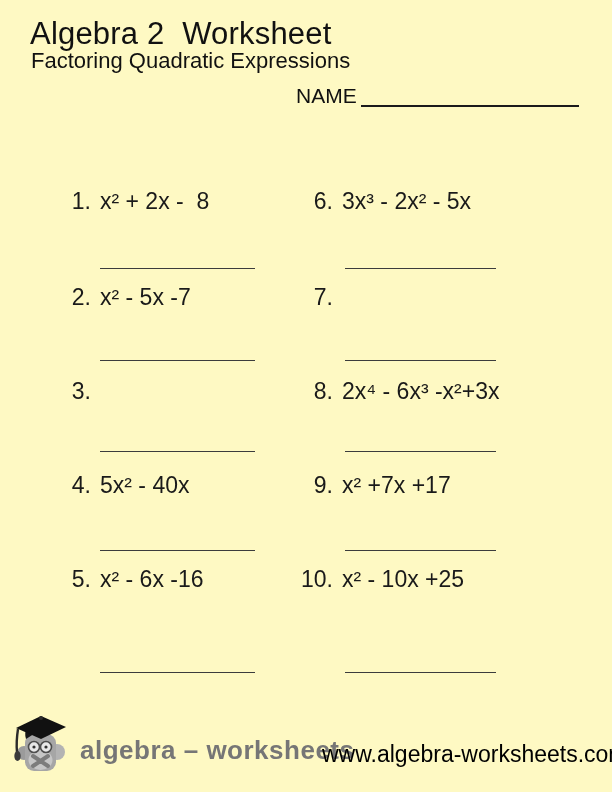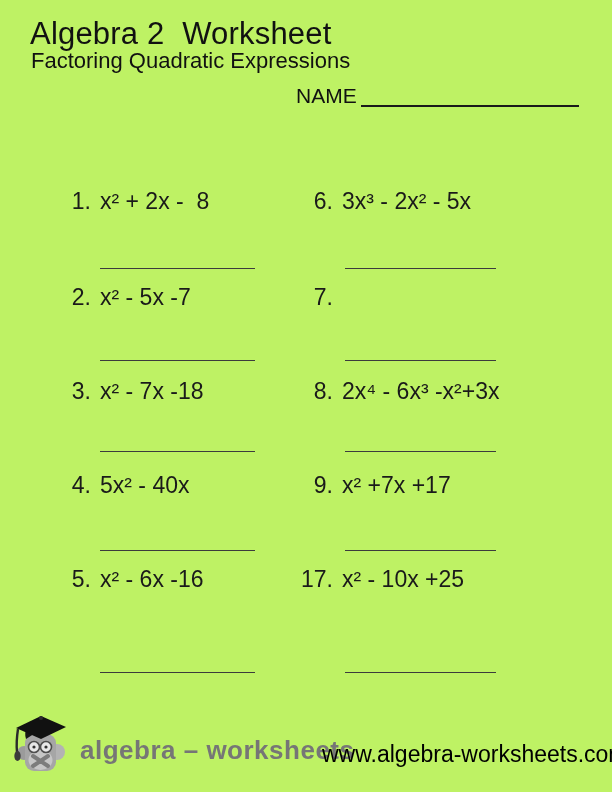--- a/index.html
+++ b/index.html
@@ -1,20 +1,20 @@
 <!DOCTYPE html>
 <html><head>
 <meta charset="utf-8">
 <style>
   html, body { margin: 0; padding: 0; background: #ffffff; }
   .sheet {
     position: relative;
     width: 612px;
     height: 792px;
-    background: #bef264;
+    background: #fef9c3;
     overflow: hidden;
     font-family: "Liberation Sans", "DejaVu Sans", sans-serif;
     color: #1a1a1a;
   }
   .title {
     position: absolute;
     left: 30px;
     top: 16px;
     font-size: 31px;
     font-weight: 400;
@@ -124,21 +124,20 @@
   <div class="problem col-l r1">
     <span class="num">1.</span>
     <span class="expr">x² + 2x -  8</span>
   </div>
   <div class="problem col-l r2">
     <span class="num">2.</span>
     <span class="expr">x² - 5x -7</span>
   </div>
   <div class="problem col-l r3">
     <span class="num">3.</span>
-    <span class="expr">x² - 7x -18</span>
   </div>
   <div class="problem col-l r4">
     <span class="num">4.</span>
     <span class="expr">5x² - 40x</span>
   </div>
   <div class="problem col-l r5">
     <span class="num">5.</span>
     <span class="expr">x² - 6x -16</span>
   </div>
 
@@ -151,21 +150,21 @@
   </div>
   <div class="problem col-r r3">
     <span class="num">8.</span>
     <span class="expr">2x⁴ - 6x³ -x²+3x</span>
   </div>
   <div class="problem col-r r4">
     <span class="num">9.</span>
     <span class="expr">x² +7x +17</span>
   </div>
   <div class="problem col-r r5">
-    <span class="num">17.</span>
+    <span class="num">10.</span>
     <span class="expr">x² - 10x +25</span>
   </div>
 
   <div class="ans-line ans-l al1"></div>
   <div class="ans-line ans-l al2"></div>
   <div class="ans-line ans-l al3"></div>
   <div class="ans-line ans-l al4"></div>
   <div class="ans-line ans-l al5"></div>
   <div class="ans-line ans-r al1"></div>
   <div class="ans-line ans-r al2"></div>

